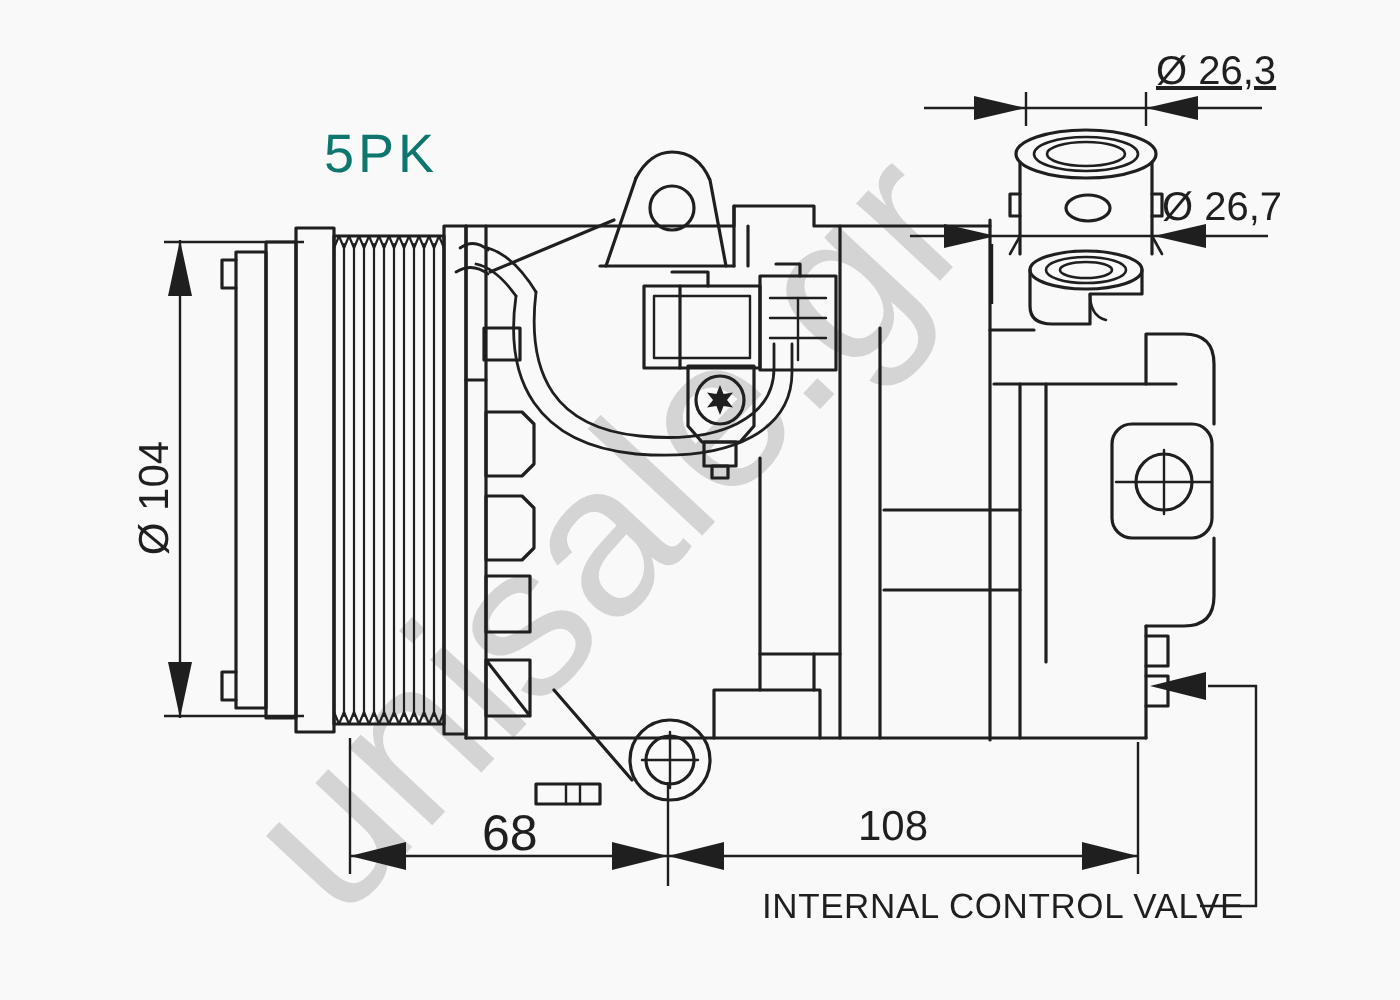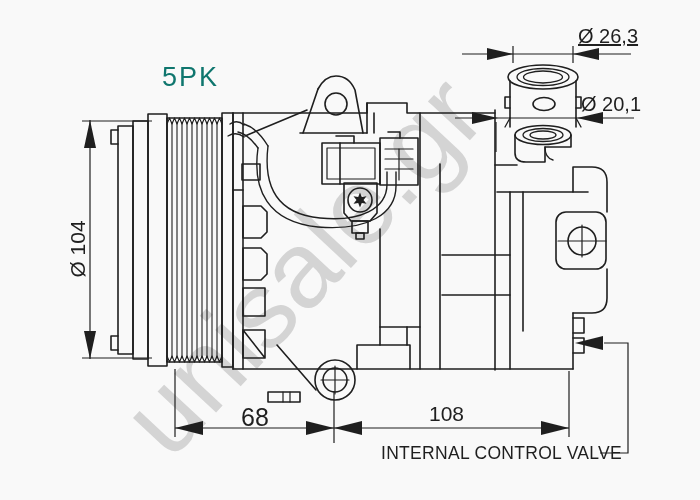--- a/index.html
+++ b/index.html
@@ -186,17 +186,17 @@
       <polygon points="334,428 306,421 306,435"></polygon>
       <polygon points="334,428 362,421 362,435"></polygon>
       <polygon points="569,428 541,421 541,435"></polygon>
       <polygon points="575,343 603,336 603,350"></polygon>
     </g>
   </svg>
 
   <div class="lbl lbl-5pk">5PK</div>
   <div class="lbl lbl-d104">Ø 104</div>
   <div class="lbl lbl-d263">Ø 26,3</div>
-  <div class="lbl lbl-d201">Ø 20,1</div>
+  <div class="lbl lbl-d201">Ø 26,7</div>
   <div class="lbl lbl-68">68</div>
   <div class="lbl lbl-108">108</div>
   <div class="lbl lbl-icv">INTERNAL CONTROL VALVE</div>
 </div>
 
 </body></html>

